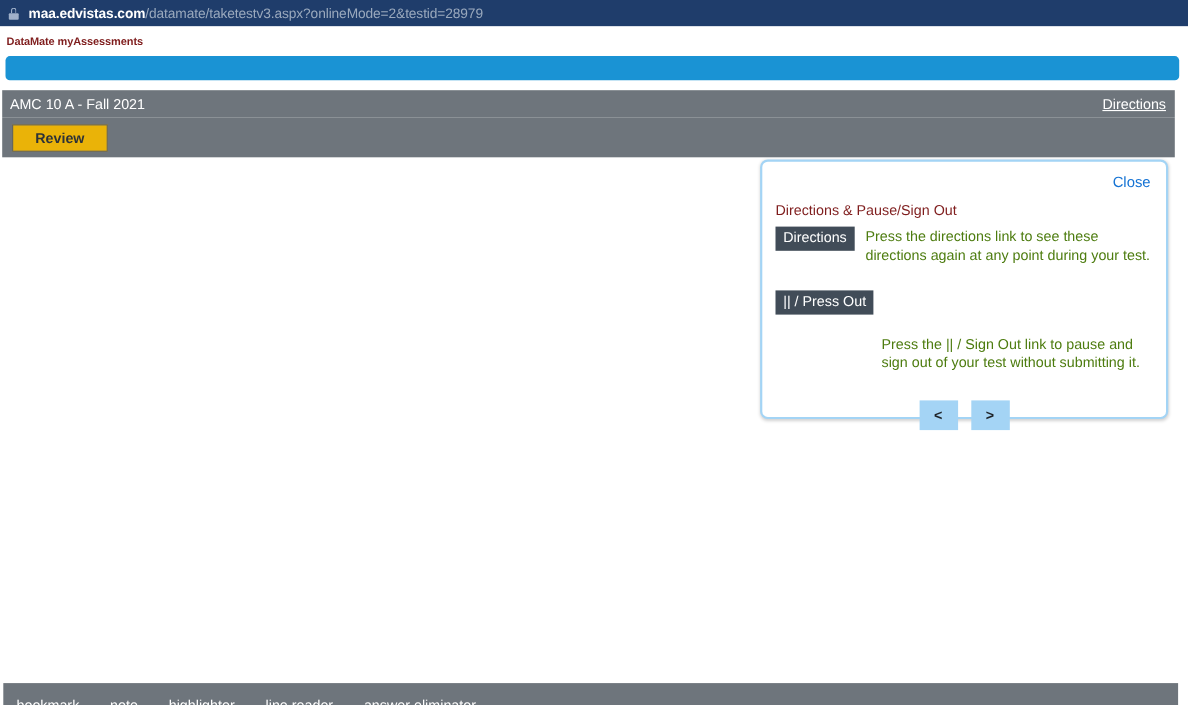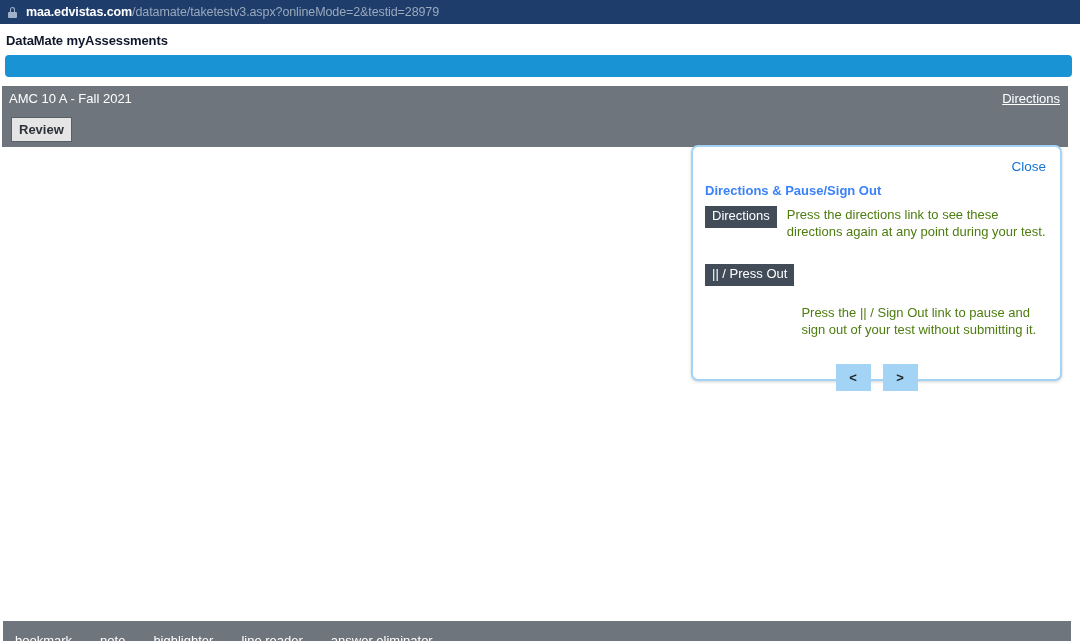--- a/index.html
+++ b/index.html
@@ -63,23 +63,23 @@
   }
 
   
   .page {
     position: relative;
     background: #ffffff;
     height: 618px;
   }
 
   .brand {
-    font-size: 13px;
-    font-weight: bold;
-    color: #0f172a;
+    font-size: 10px;
+    font-weight: bold;
+    color: #7f1d1d;
     padding: 9px 0 0 6px;
     letter-spacing: -0.1px;
   }
 
   .bluebar {
     margin: 7px 8px 0 5px;
     height: 22px;
     background: #1a93d4;
     border-radius: 4px;
   }
@@ -110,26 +110,26 @@
   .test-toolbar {
     margin: 0 12px 0 2px;
     background: #6e757c;
     height: 36px;
     display: flex;
     align-items: center;
     padding-left: 9px;
     box-sizing: border-box;
   }
   .review-btn {
-    background: #e5e5e5;
+    background: #eab308;
     border: 1px solid #5a6067;
     color: #2d3238;
     font-size: 13px;
     font-weight: bold;
-    padding: 5px 7px;
+    padding: 5px 20px;
     cursor: pointer;
     line-height: 1;
   }
 
   
   .modal {
     position: absolute;
     left: 691px;
     top: 121px;
     width: 371px;
@@ -144,22 +144,22 @@
     text-align: right;
     padding: 10px 14px 0 0;
   }
   .modal-close span {
     color: #1573d4;
     font-size: 13.5px;
     cursor: pointer;
   }
   .modal-title {
     font-size: 13px;
-    font-weight: bold;
-    color: #3b82f6;
+    font-weight: normal;
+    color: #7f1d1d;
     padding: 8px 0 0 12px;
   }
   .modal-row {
     display: flex;
     align-items: flex-start;
     padding: 8px 14px 0 12px;
   }
   .modal-row.second {
     padding-top: 24px;
   }

